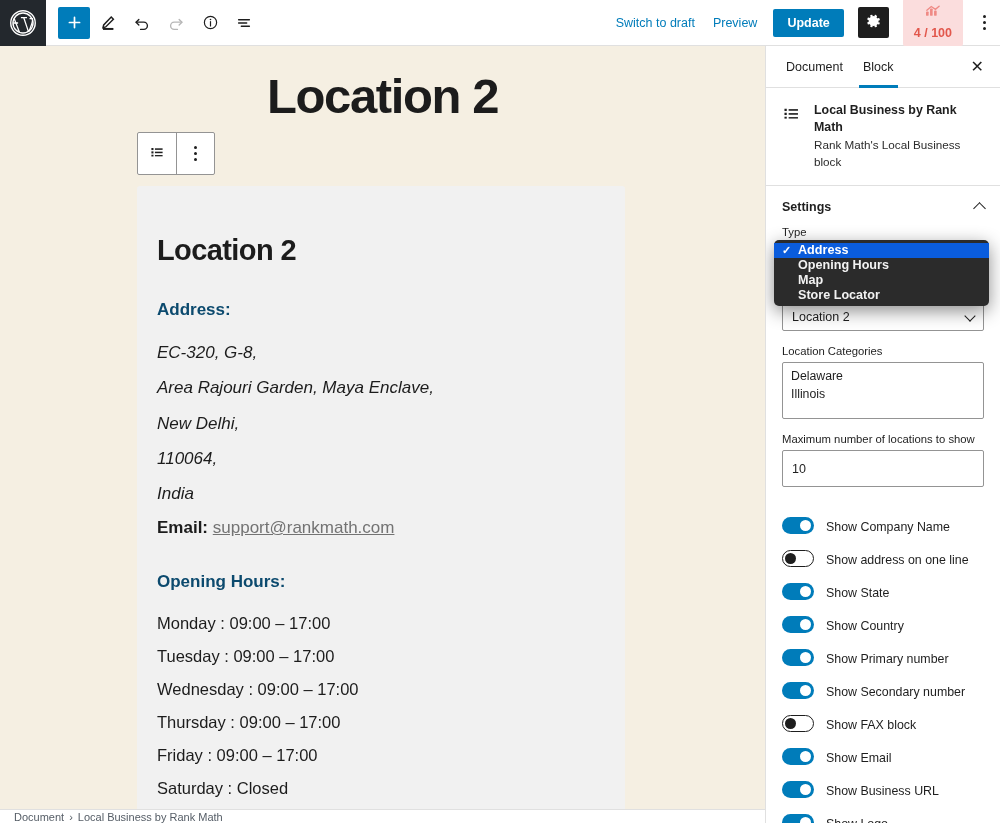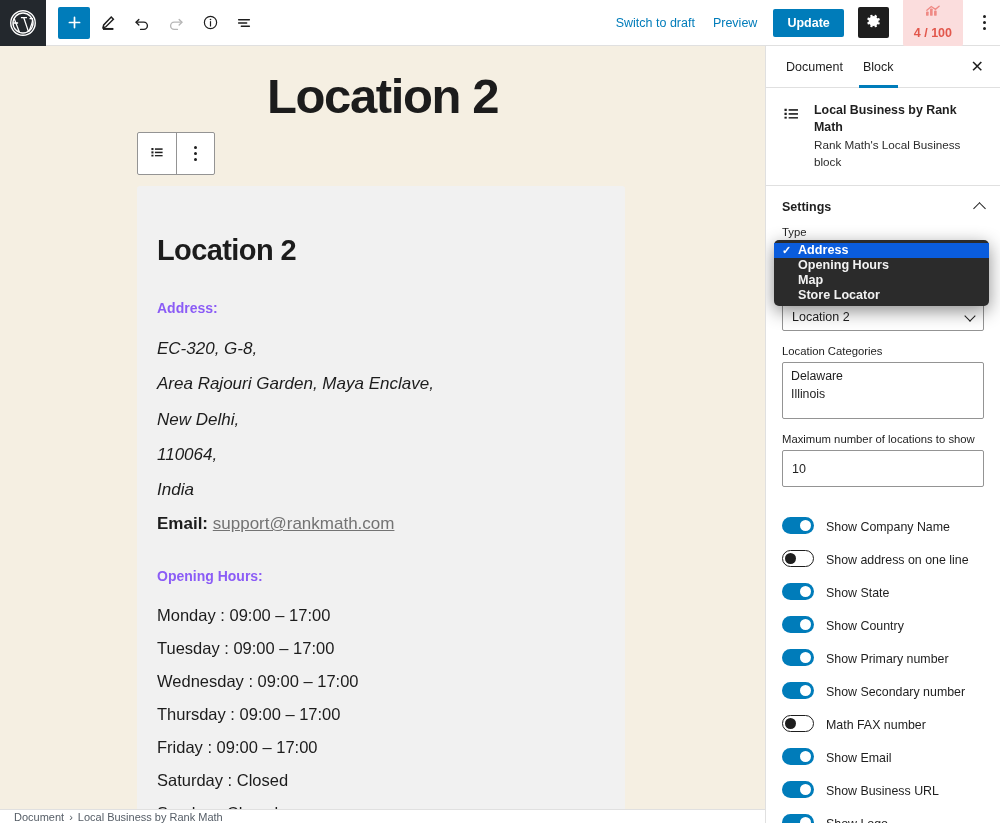--- a/index.html
+++ b/index.html
@@ -89,21 +89,21 @@
   #block-content {
     margin: 11px 0 0 137px; width: 488px; min-height: 700px;
     background: #f1f1f1; border-radius: 3px 3px 0 0;
     padding: 48px 20px 30px 20px;
   }
   #lb-heading {
     font-size: 29px; font-weight: 800; color: #1c1c1c;
     letter-spacing: -.6px; margin: 0 0 33px 0;
   }
   .lb-subheading {
-    font-size: 14px; font-weight: 700; color: #8b5cf6; margin: 0 0 22px 0;
+    font-size: 17px; font-weight: 700; color: #0c4a6e; margin: 0 0 22px 0;
   }
   .addr-line {
     font-size: 17px; font-style: italic; color: #1c1c1c;
     margin: 0 0 14px 0; line-height: 1.25;
   }
   #email-row { font-size: 17px; color: #1c1c1c; margin: 0 0 34px 0; }
   #email-row .lbl { font-weight: 700; }
   #email-link { color: #737373; text-decoration: underline; }
   .hours-line { font-size: 16.5px; color: #1c1c1c; margin: 0 0 14px 0; }
 
@@ -460,21 +460,21 @@
     <div class="toggle-row">
       <span class="toggle on">
           <span class="knob"></span>
         </span>
       <span class="toggle-label">Show Secondary number</span>
     </div>
     <div class="toggle-row">
       <span class="toggle off">
           <span class="knob"></span>
         </span>
-      <span class="toggle-label">Math FAX number</span>
+      <span class="toggle-label">Show FAX block</span>
     </div>
     <div class="toggle-row">
       <span class="toggle on">
           <span class="knob"></span>
         </span>
       <span class="toggle-label">Show Email</span>
     </div>
     <div class="toggle-row">
       <span class="toggle on">
           <span class="knob"></span>

